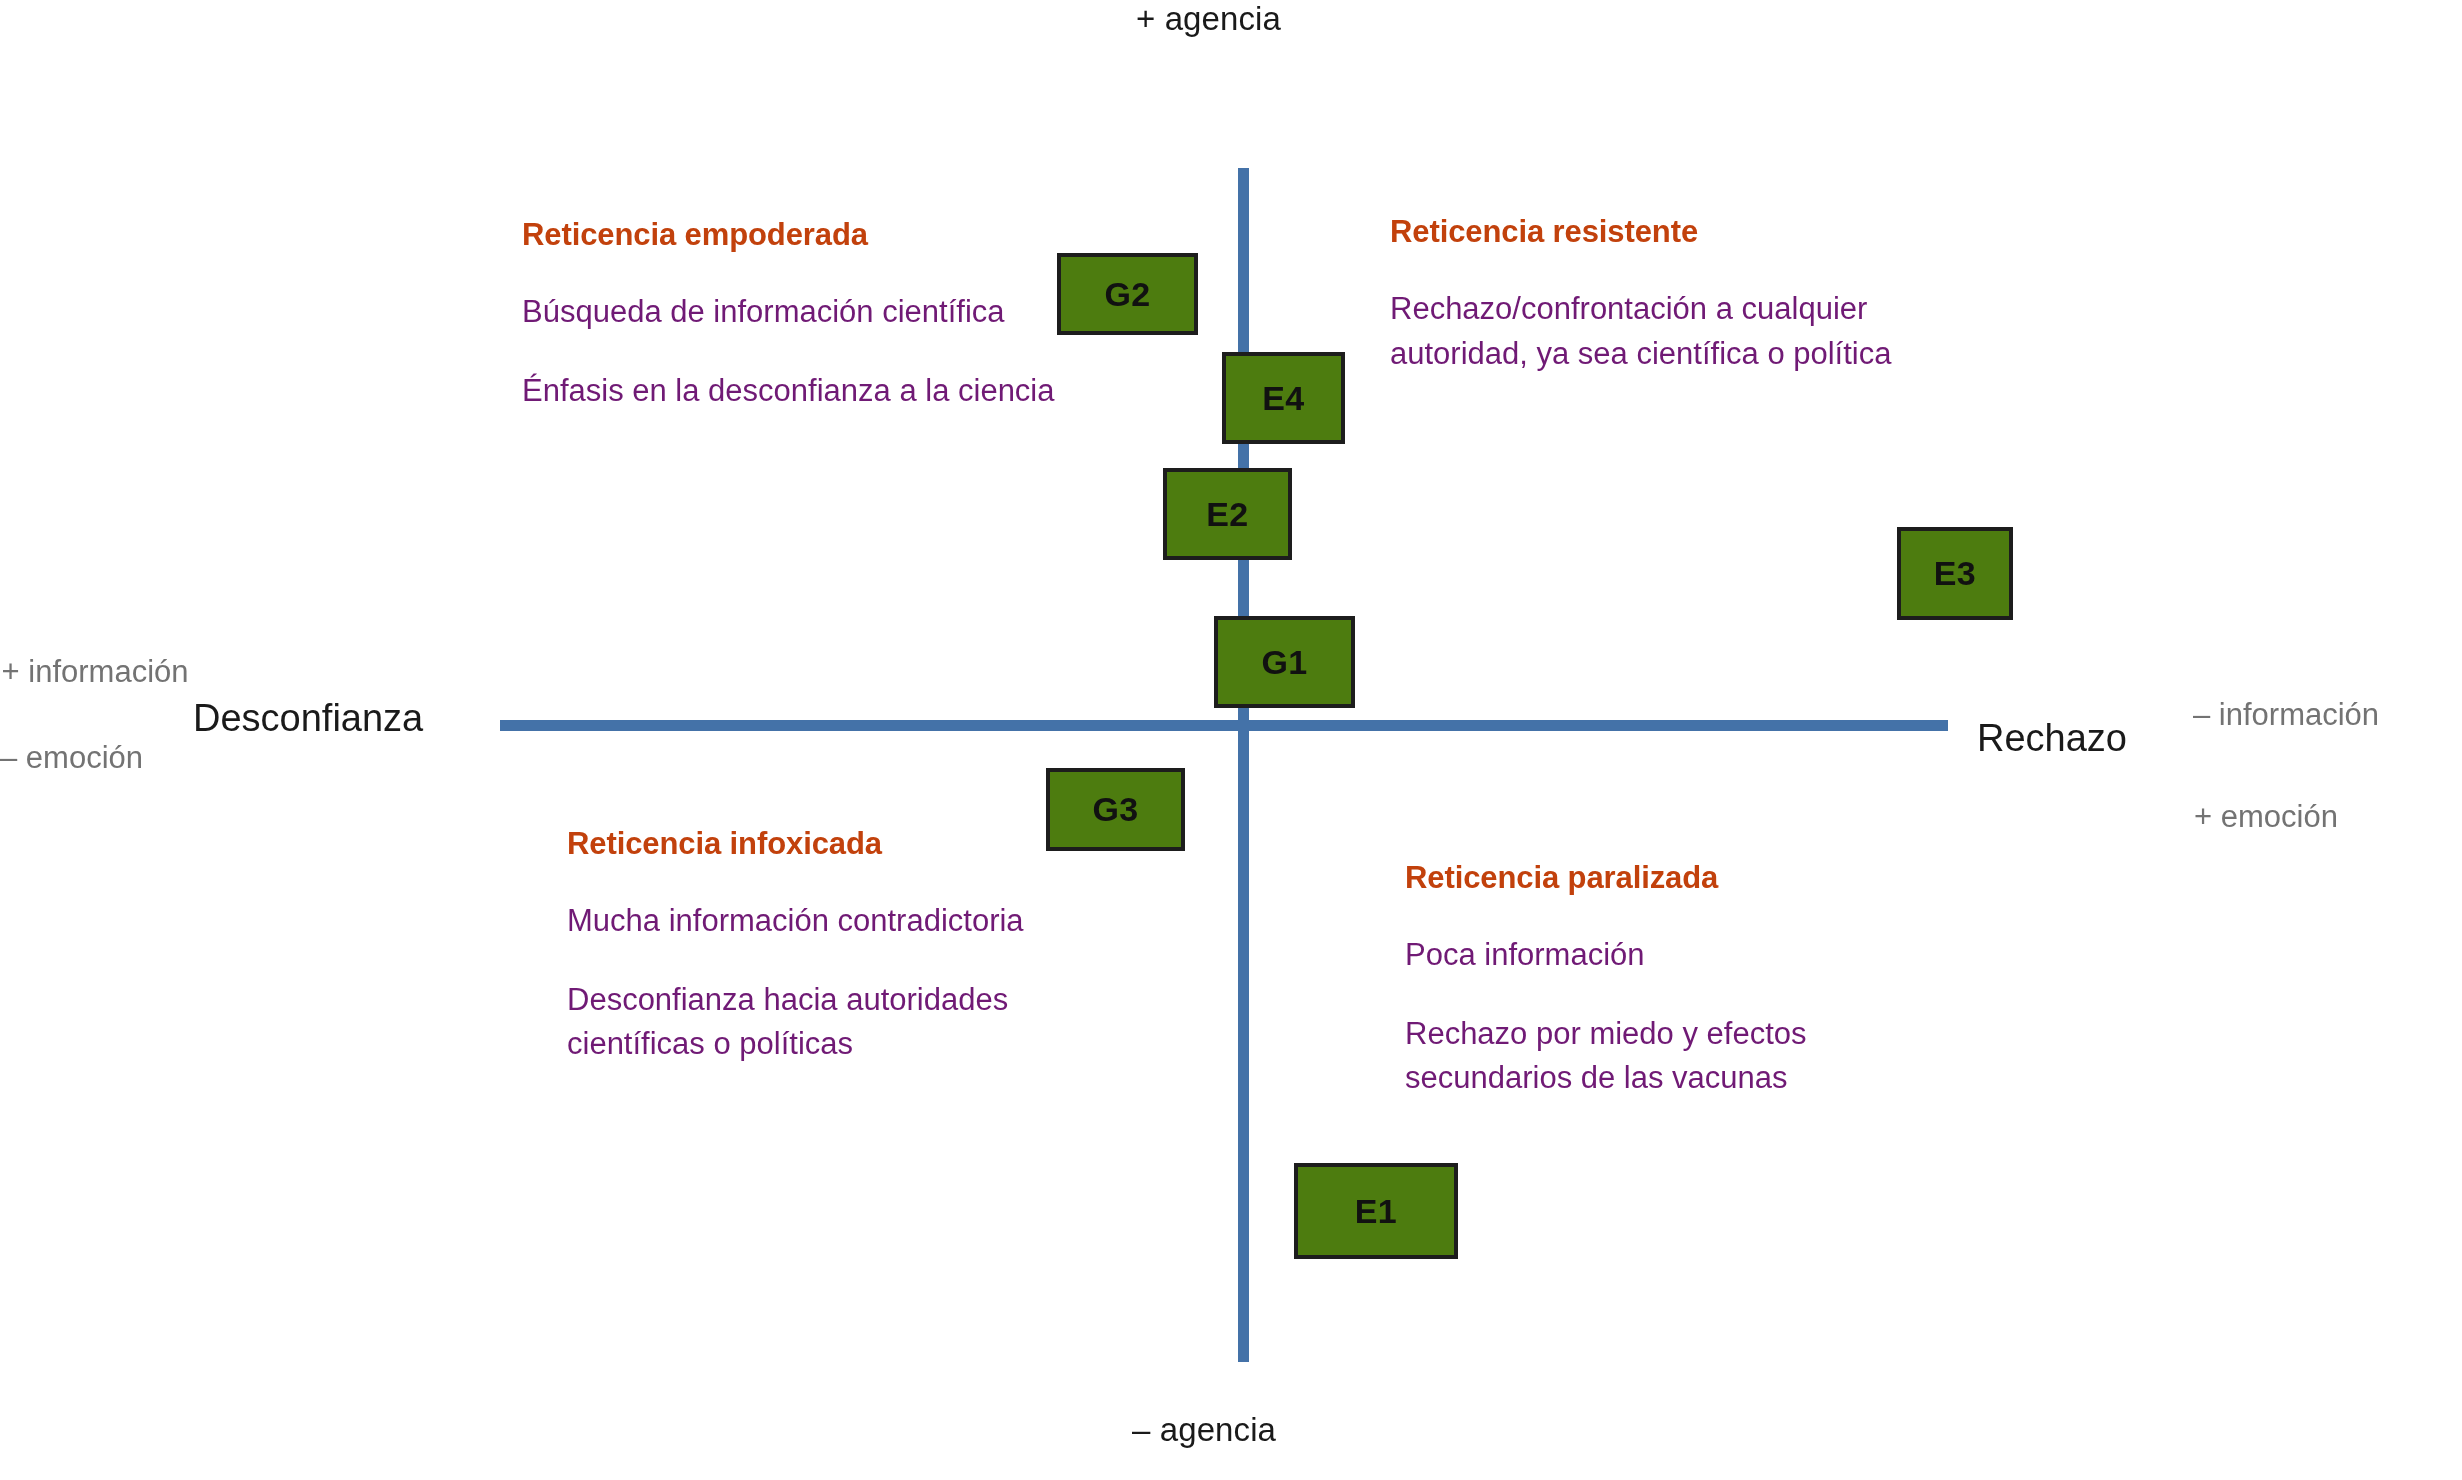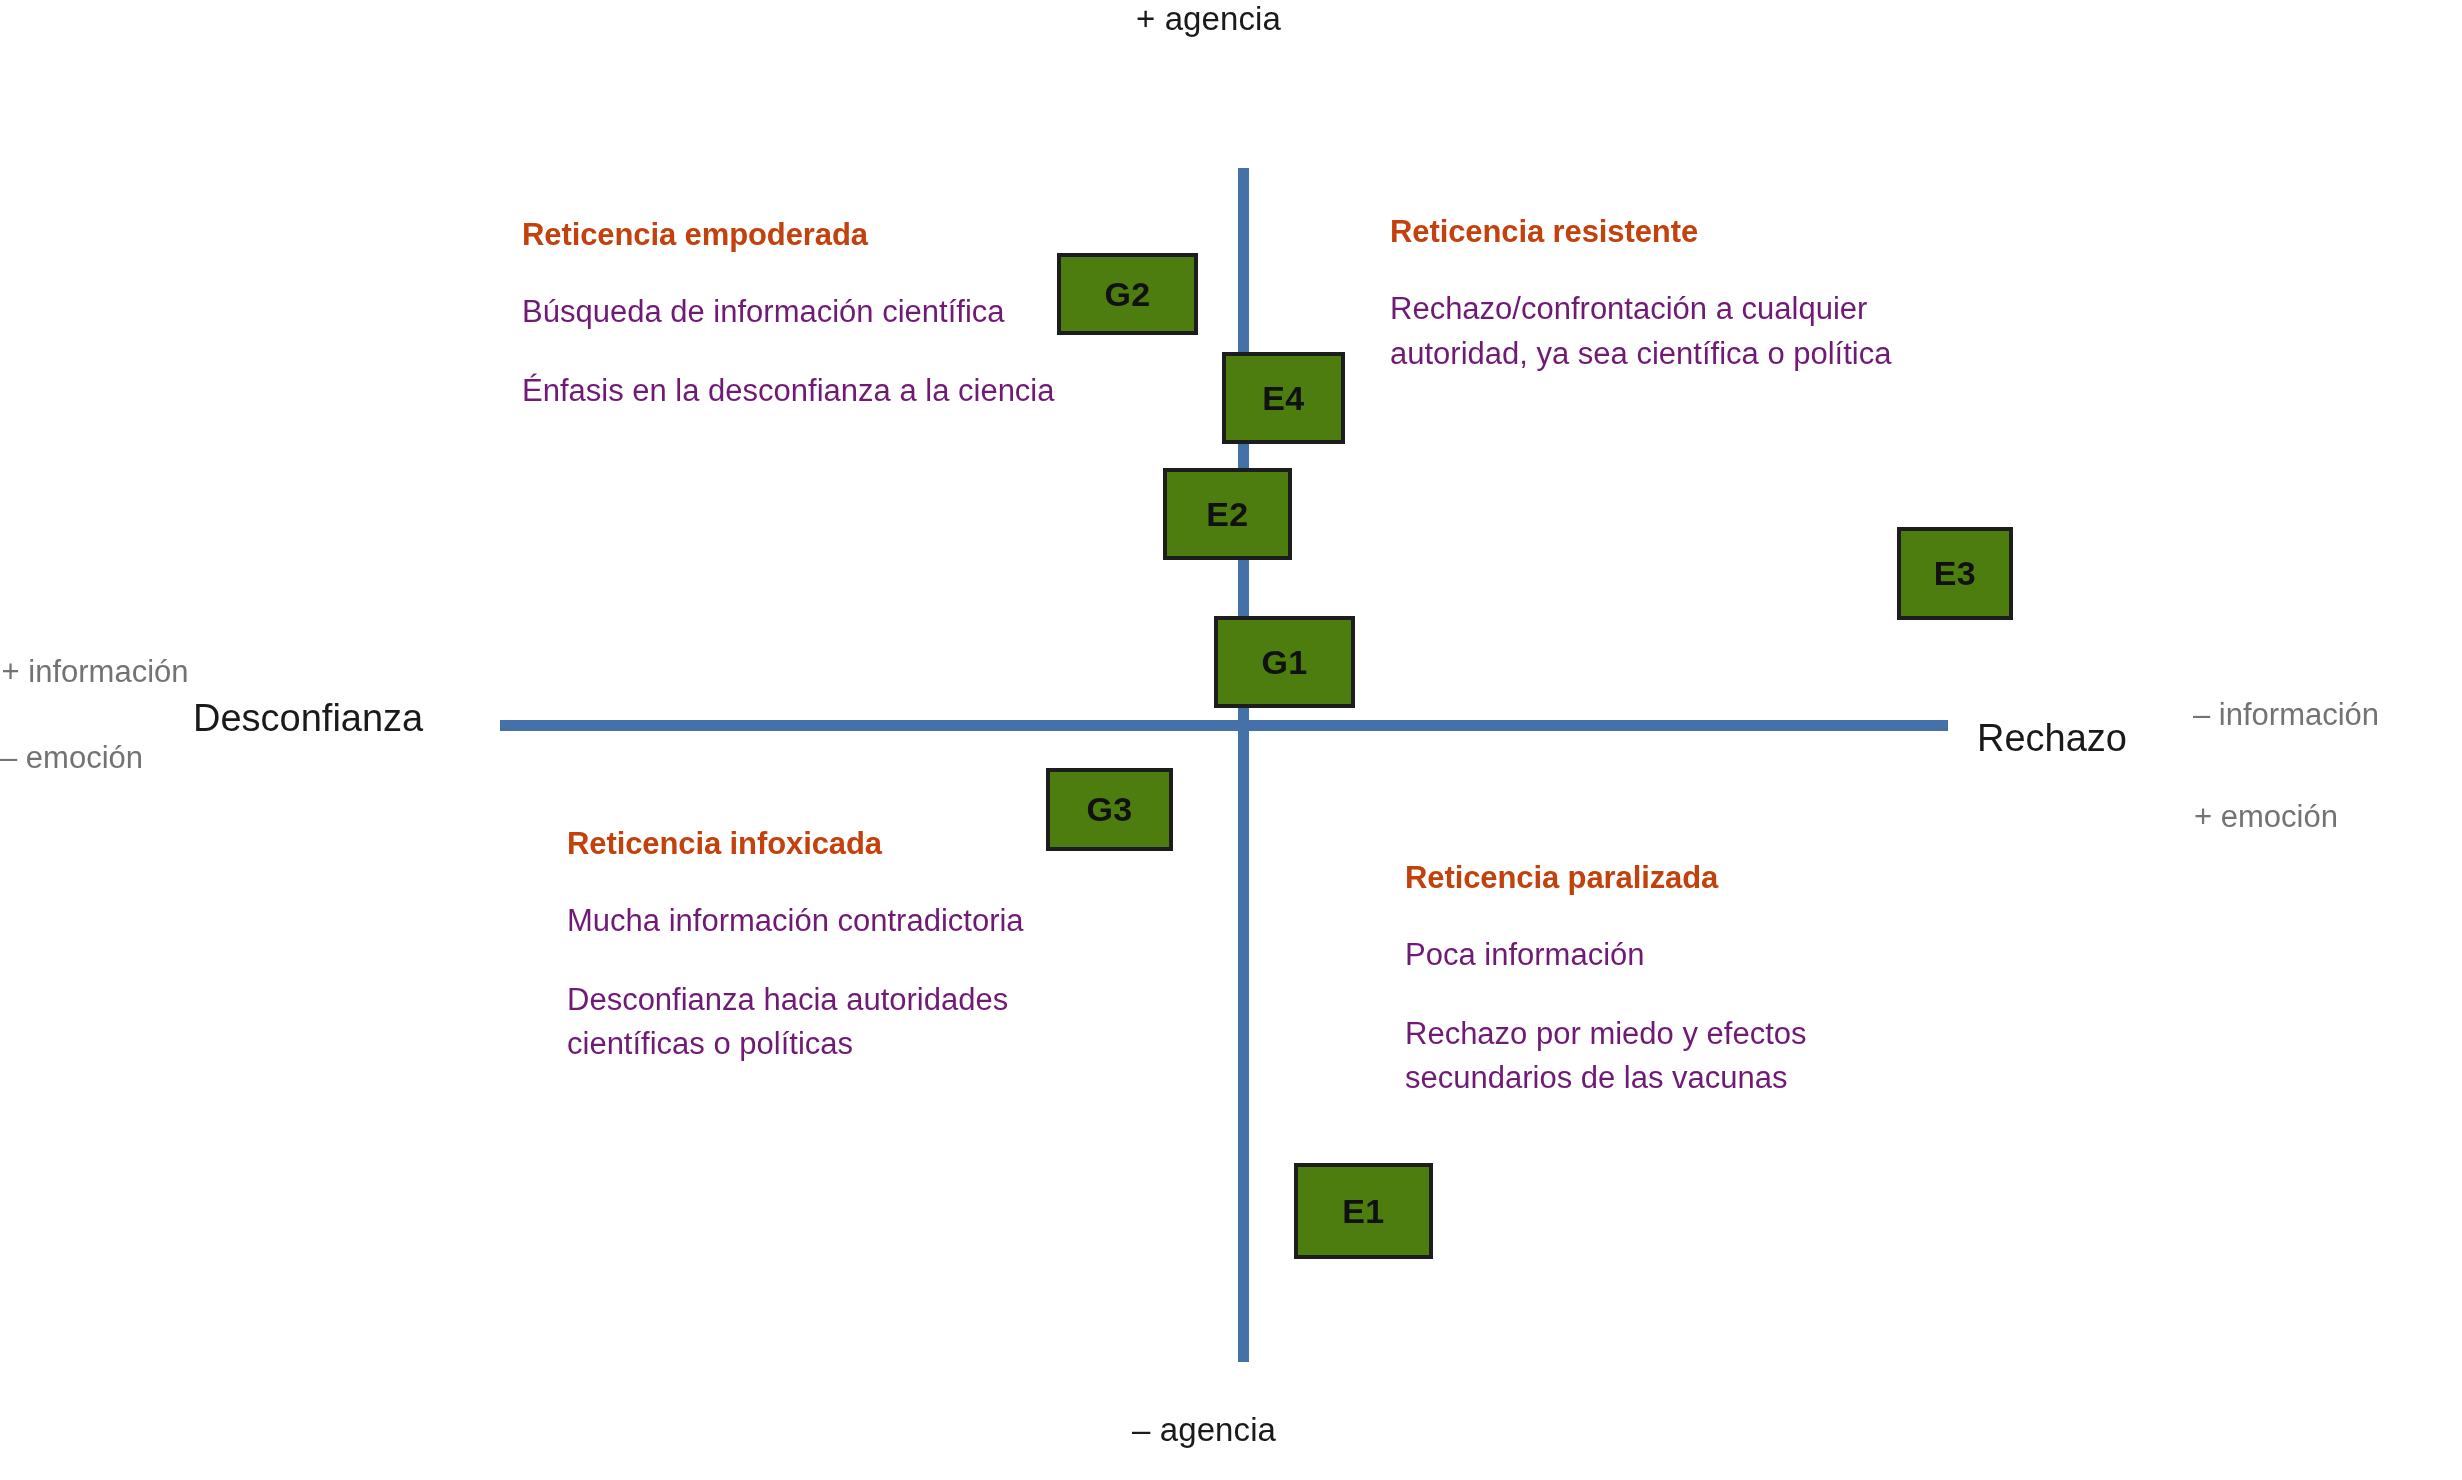--- a/index.html
+++ b/index.html
@@ -66,22 +66,22 @@
     position:absolute;border:4.9px solid #1d1d1d;background:#4d7c0f;
     display:flex;align-items:center;justify-content:center;
     font-size:34px;font-weight:700;color:#111;box-sizing:border-box;
     letter-spacing:0.4px;
   }
   .node-g2{left:1057px;top:253px;width:141px;height:82px;}
   .node-e4{left:1222px;top:352px;width:123px;height:92px;}
   .node-e2{left:1163px;top:468px;width:129px;height:92px;}
   .node-g1{left:1214px;top:616px;width:141px;height:92px;}
   .node-e3{left:1897px;top:527px;width:116px;height:93px;}
-  .node-g3{left:1046px;top:768px;width:127px;height:83px;}
-  .node-e1{left:1294px;top:1163px;width:139px;height:96px;}
+  .node-g3{left:1046px;top:768px;width:139px;height:83px;}
+  .node-e1{left:1294px;top:1163px;width:164px;height:96px;}
 </style>
 </head>
 <body>
 
 <div class="stage">
 
   <div class="axis-v"></div>
   <div class="axis-h"></div>
 
   <div class="pole pole-top">+ agencia</div>

